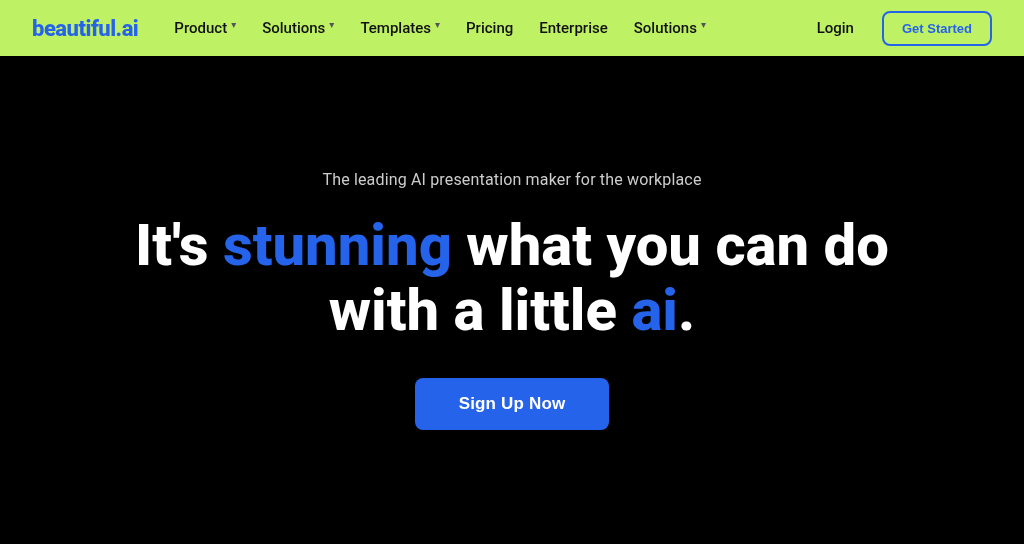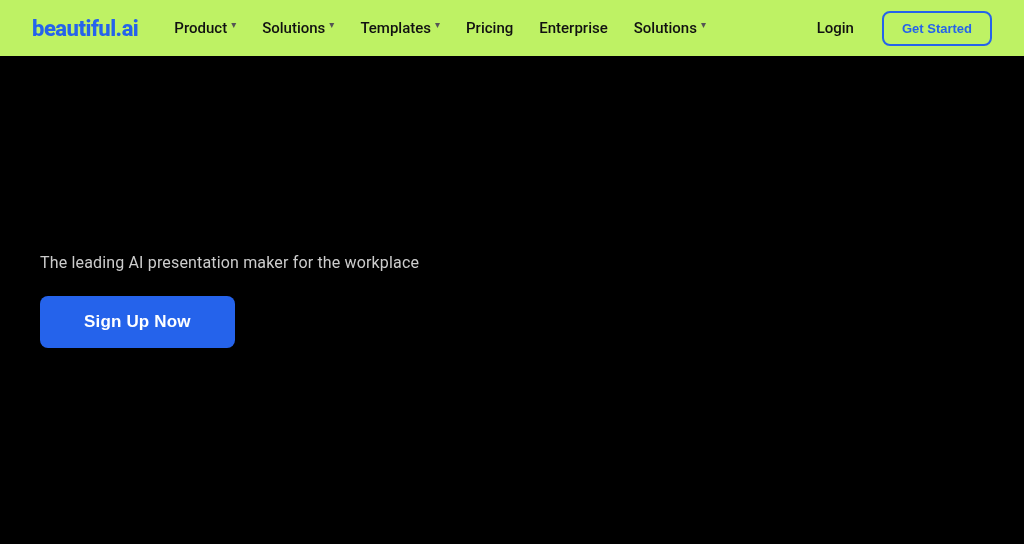--- a/index.html
+++ b/index.html
@@ -90,21 +90,21 @@
       background: transparent;
       white-space: nowrap;
     }
 
     
     .hero {
       background: #000;
       height: calc(544px - 56px);
       display: flex;
       flex-direction: column;
-      align-items: flex-start;
+      align-items: center;
       justify-content: center;
       text-align: center;
       padding: 0 40px;
     }
 
     .hero-subtitle {
       color: #ccc;
       font-size: 16px;
       font-weight: 400;
       margin-bottom: 24px;
@@ -170,14 +170,17 @@
   </div>
 
   <div class="nav-right">
     <div class="login-btn">Login</div>
     <button class="get-started-btn">Get Started</button>
   </div>
 </nav>
 
 <section class="hero">
   <p class="hero-subtitle">The leading AI presentation maker for the workplace</p>
+  <h1 class="hero-headline">
+    <span>It's </span><span class="highlight">stunning</span><span> what you can do with a little </span><span class="highlight">ai</span><span>.</span>
+  </h1>
   <button class="signup-btn">Sign Up Now</button>
 </section>
 
 </body></html>

